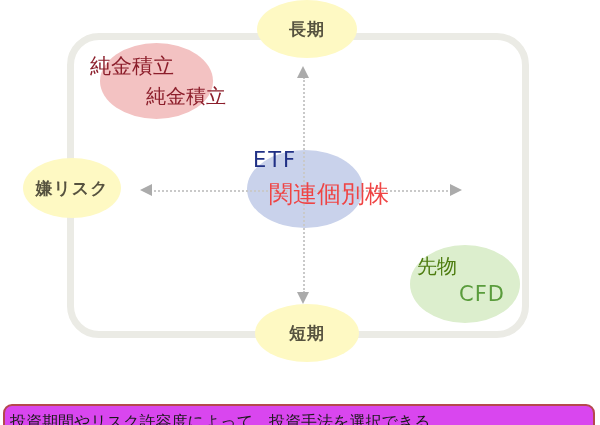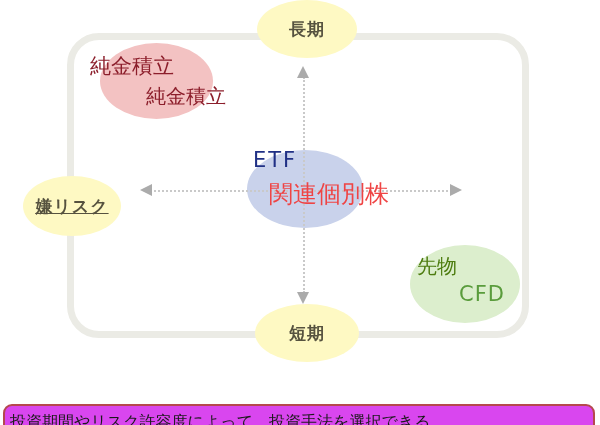--- a/index.html
+++ b/index.html
@@ -32,21 +32,21 @@
   .ah-down{left:297px;top:292px;border-left:6px solid transparent;border-right:6px solid transparent;border-top:12px solid #ababab;}
 
   
   .axis-oval{
     position:absolute;background:#fef9c3;border-radius:50%;
     display:flex;align-items:center;justify-content:center;
     color:#56523f;font-weight:bold;font-size:17px;letter-spacing:1px;
   }
   .oval-top{left:257px;top:0;width:100px;height:58px;}
   .oval-bottom{left:255px;top:304px;width:104px;height:58px;}
-  .oval-left{left:23px;top:176px;width:98px;height:60px;text-decoration:underline;}
+  .oval-left{left:23px;top:158px;width:98px;height:60px;}
   .oval-right{left:477px;top:159px;width:110px;height:62px;}
 
   
   .bubble{position:absolute;border-radius:50%;}
   .bubble-gold{left:100px;top:43px;width:113px;height:76px;background:#f3c2c2;}
   .bubble-etf{left:247px;top:150px;width:116px;height:78px;background:#c9d2eb;}
   .bubble-futures{left:410px;top:245px;width:110px;height:78px;background:#dceecd;}
 
   .bubble-label{position:absolute;font-weight:normal;white-space:nowrap;}
   .gold-l1{left:90px;top:52px;font-size:21px;color:#8c1e2b;}

